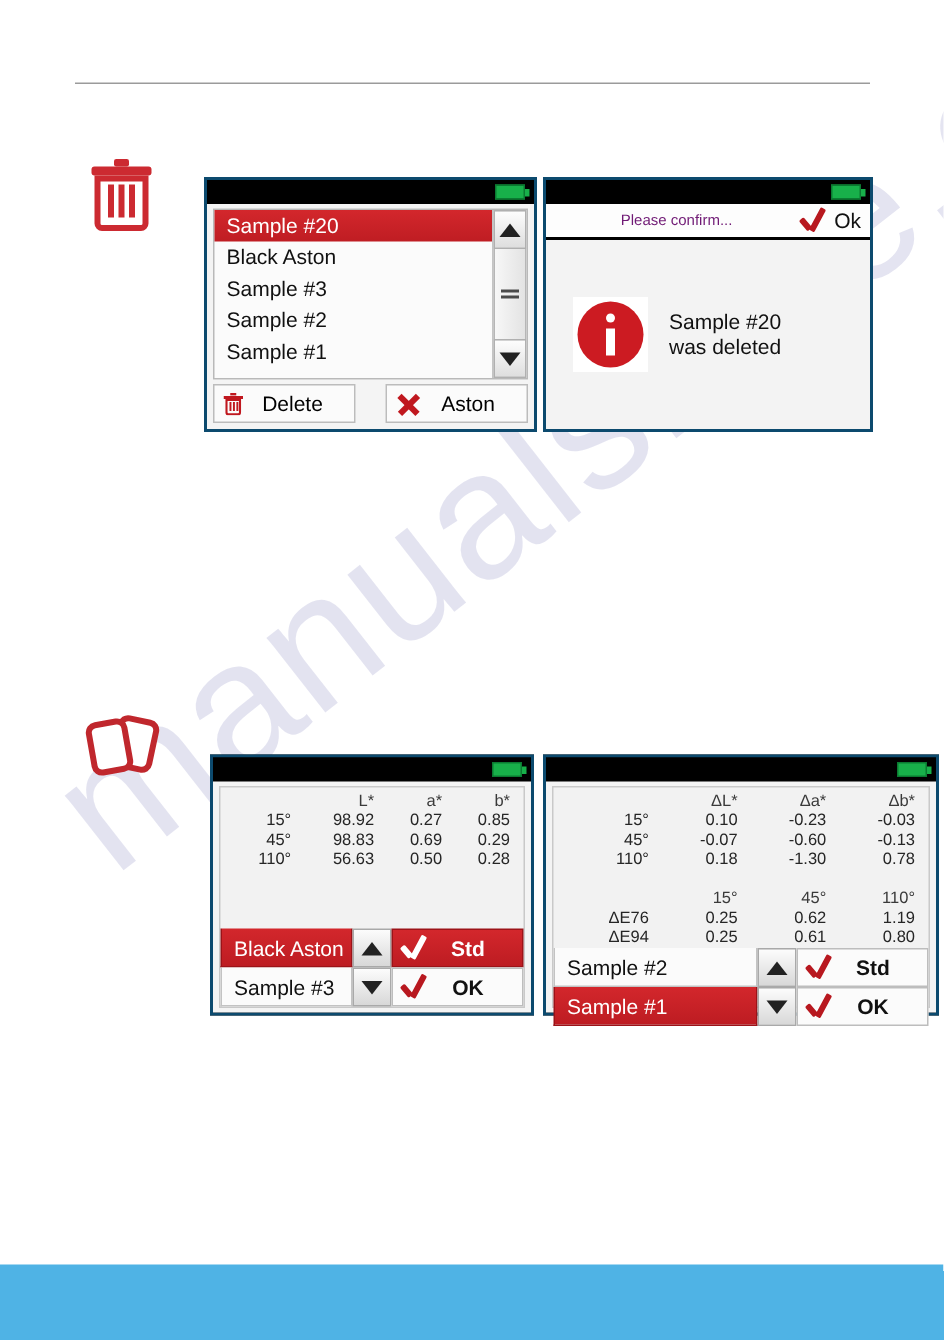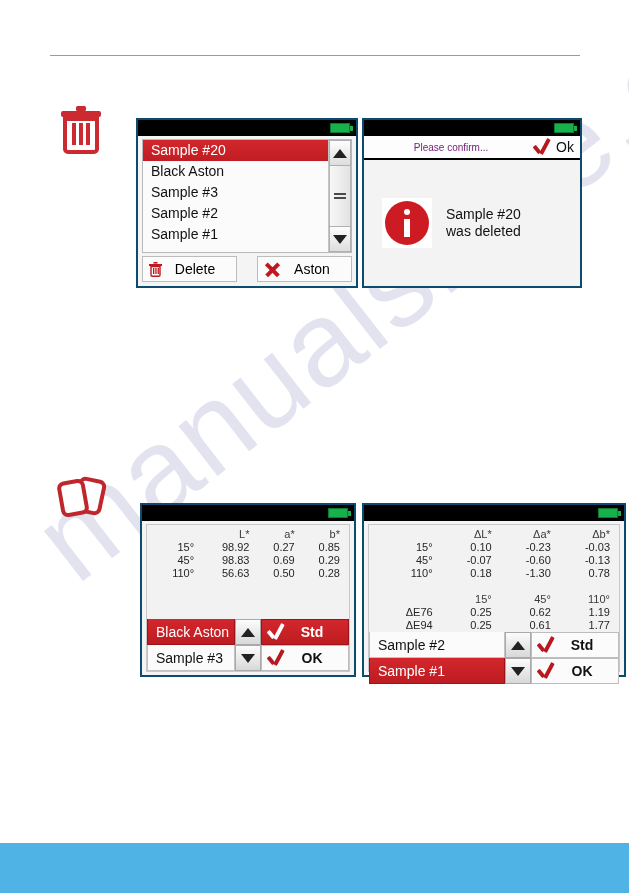--- a/index.html
+++ b/index.html
@@ -640,21 +640,21 @@
           <tr>
             <td class="rowlabel">ΔE76</td>
             <td>0.25</td>
             <td>0.62</td>
             <td>1.19</td>
           </tr>
           <tr>
             <td class="rowlabel">ΔE94</td>
             <td>0.25</td>
             <td>0.61</td>
-            <td>1.77</td>
+            <td>0.80</td>
           </tr>
         </tbody>
           </table>
       </div>
 
       <div class="meas-footer">
         <div class="name-col">
           <div class="name-cell">Sample #2</div>
           <div class="name-cell selected">Sample #1</div>
         </div>

